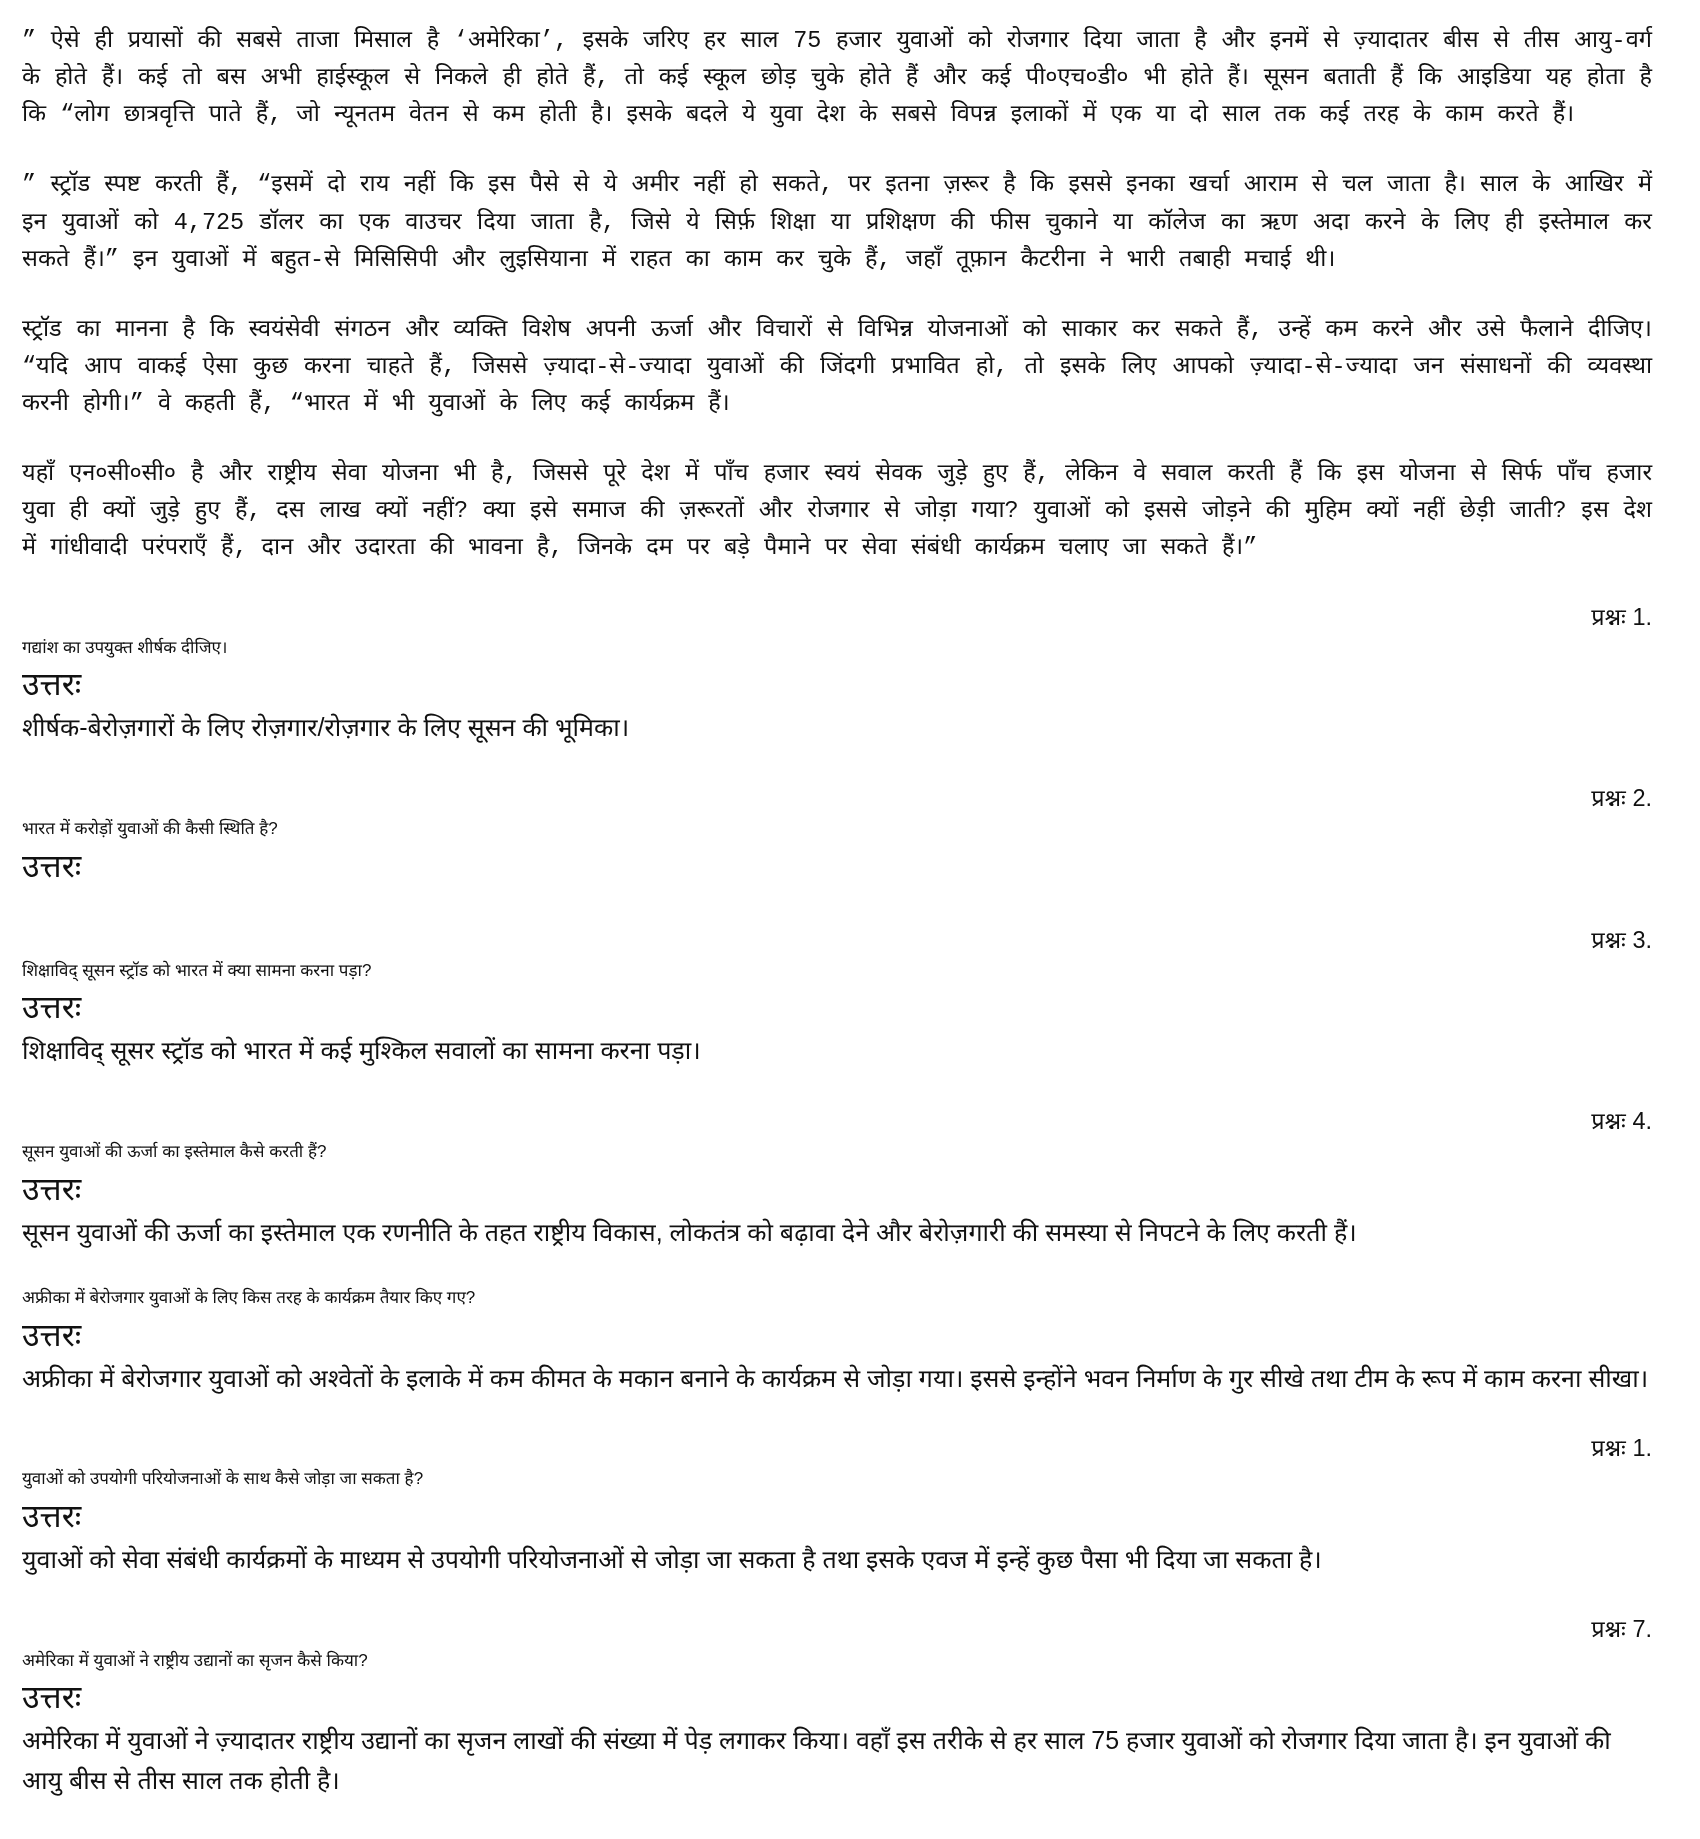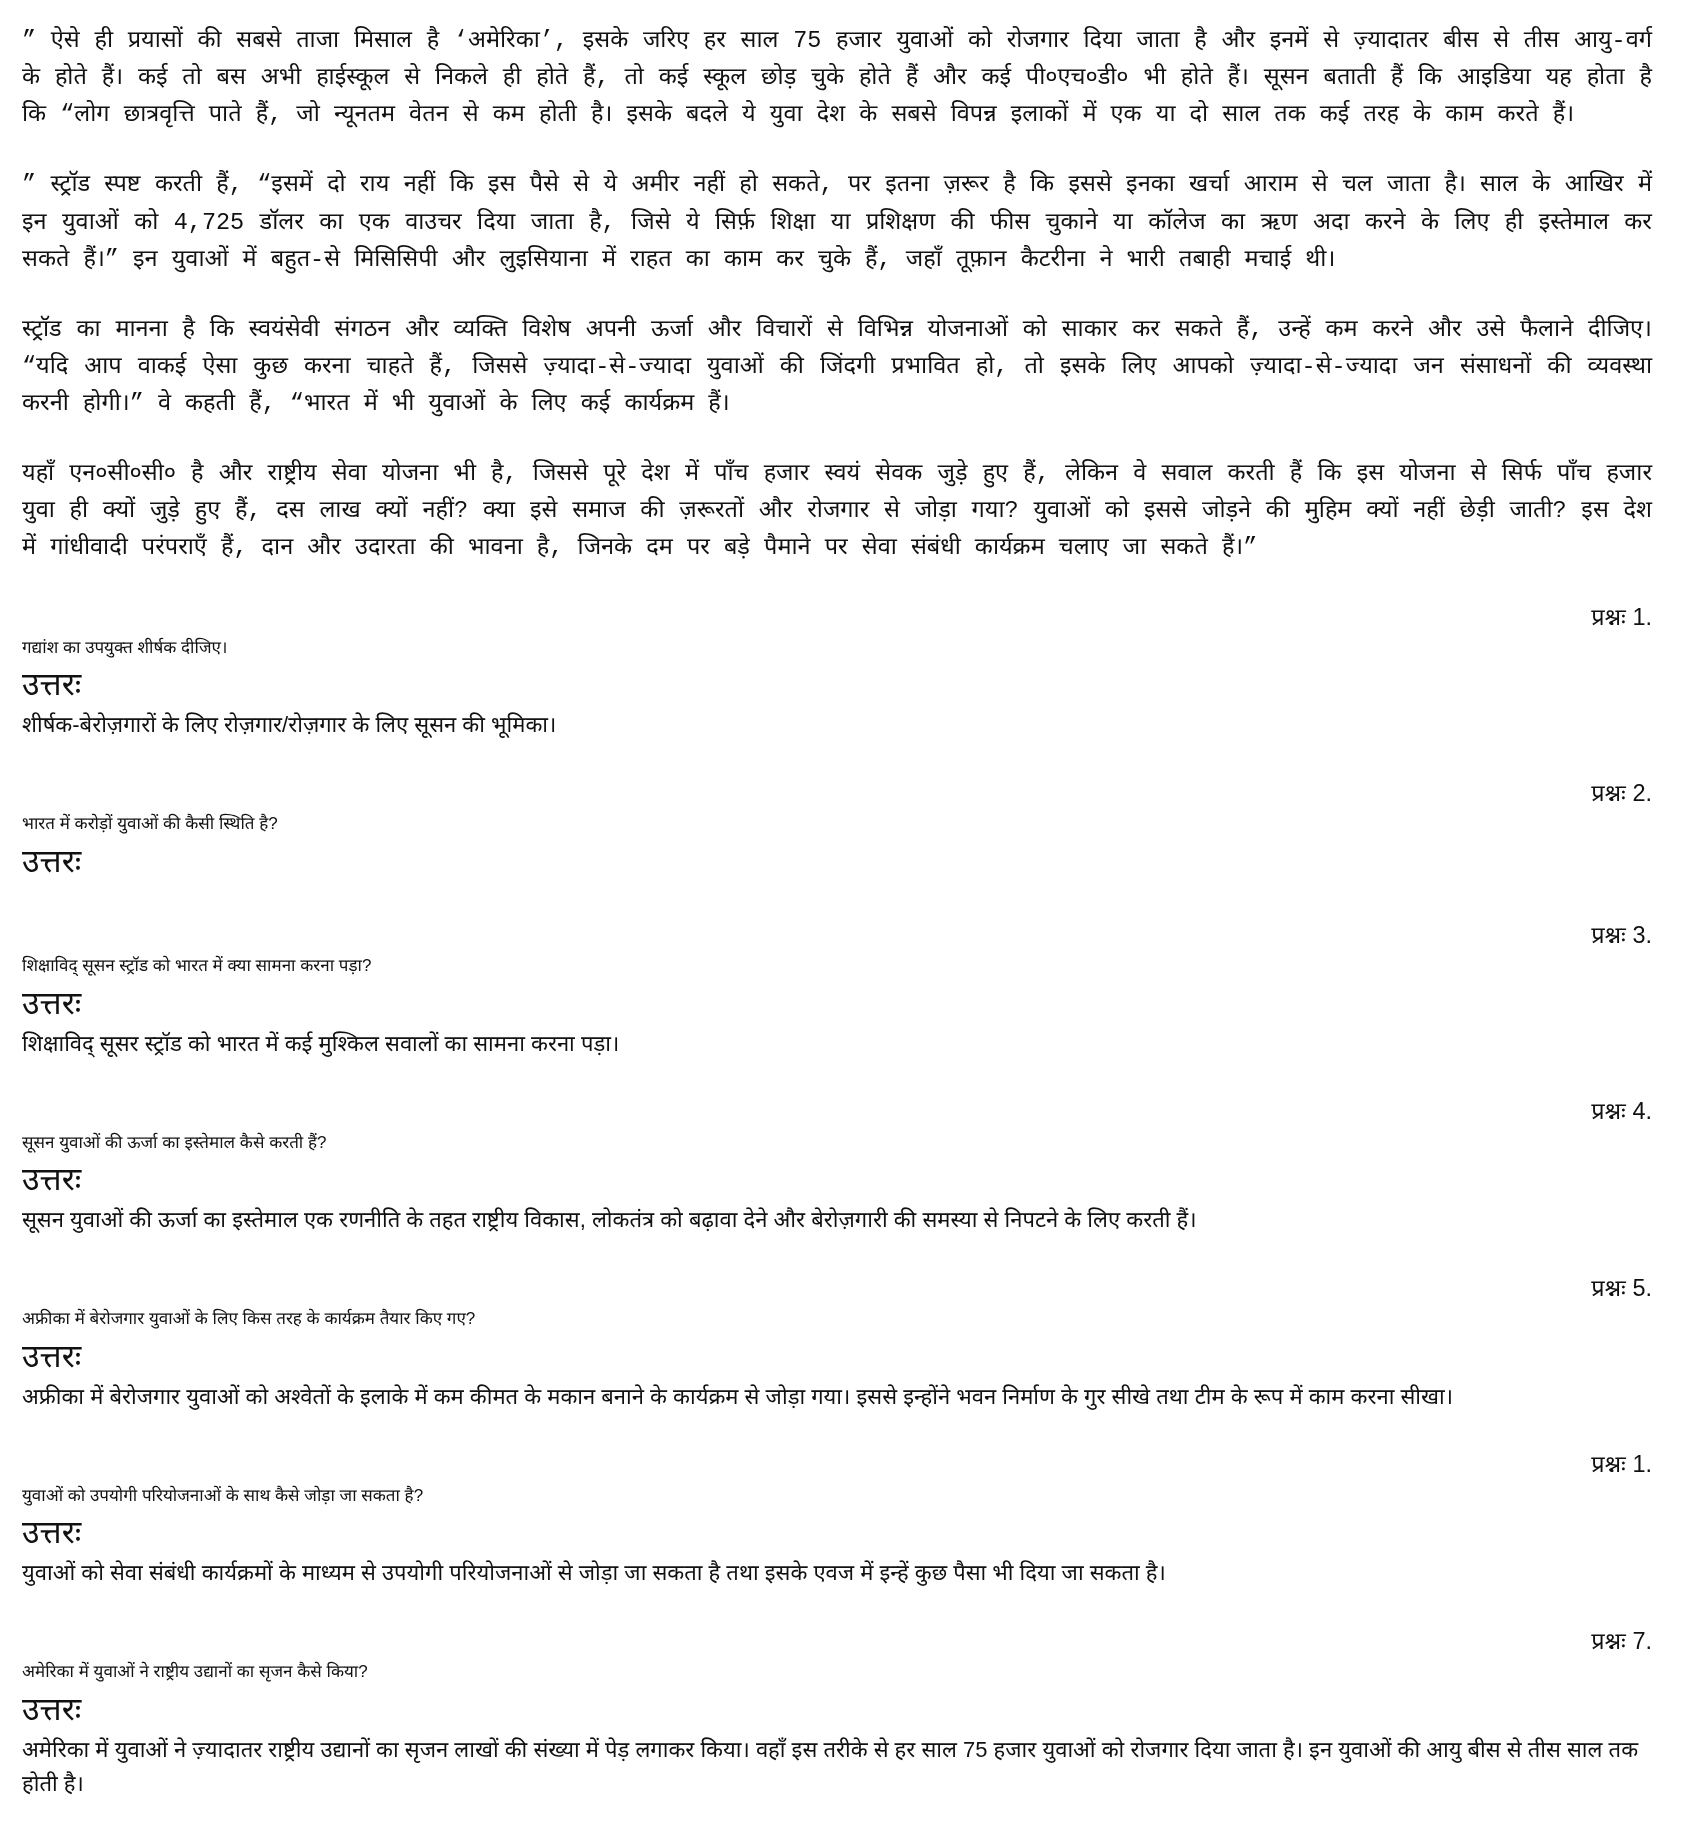--- a/index.html
+++ b/index.html
@@ -42,21 +42,21 @@
     margin: 0;
     color: #111111;
   }
   .a-label {
     font-size: 32px;
     line-height: 1.5;
     margin: 0;
     color: #111111;
   }
   .a-text {
-    font-size: 22px;
+    font-size: 25px;
     line-height: 1.58;
     margin: 0;
     color: #111111;
     text-align: left;
   }
   .spacer-top { height: 4px; }
 </style>
 </head>
 <body>
 
@@ -90,21 +90,20 @@
   </div>
 
   <div class="qa-block">
     <p class="q-label">प्रश्नः 4.</p>
     <p class="q-text">सूसन युवाओं की ऊर्जा का इस्तेमाल कैसे करती हैं?</p>
     <p class="a-label">उत्तरः</p>
     <p class="a-text">सूसन युवाओं की ऊर्जा का इस्तेमाल एक रणनीति के तहत राष्ट्रीय विकास, लोकतंत्र को बढ़ावा देने और बेरोज़गारी की समस्या से निपटने के लिए करती हैं।</p>
   </div>
 
   <div class="qa-block">
-    <p class="q-label">प्रश्नः 5.</p>
     <p class="q-text">अफ्रीका में बेरोजगार युवाओं के लिए किस तरह के कार्यक्रम तैयार किए गए?</p>
     <p class="a-label">उत्तरः</p>
     <p class="a-text">अफ्रीका में बेरोजगार युवाओं को अश्वेतों के इलाके में कम कीमत के मकान बनाने के कार्यक्रम से जोड़ा गया। इससे इन्होंने भवन निर्माण के गुर सीखे तथा टीम के रूप में काम करना सीखा।</p>
   </div>
 
   <div class="qa-block">
     <p class="q-label">प्रश्नः 1.</p>
     <p class="q-text">युवाओं को उपयोगी परियोजनाओं के साथ कैसे जोड़ा जा सकता है?</p>
     <p class="a-label">उत्तरः</p>
     <p class="a-text">युवाओं को सेवा संबंधी कार्यक्रमों के माध्यम से उपयोगी परियोजनाओं से जोड़ा जा सकता है तथा इसके एवज में इन्हें कुछ पैसा भी दिया जा सकता है।</p>

